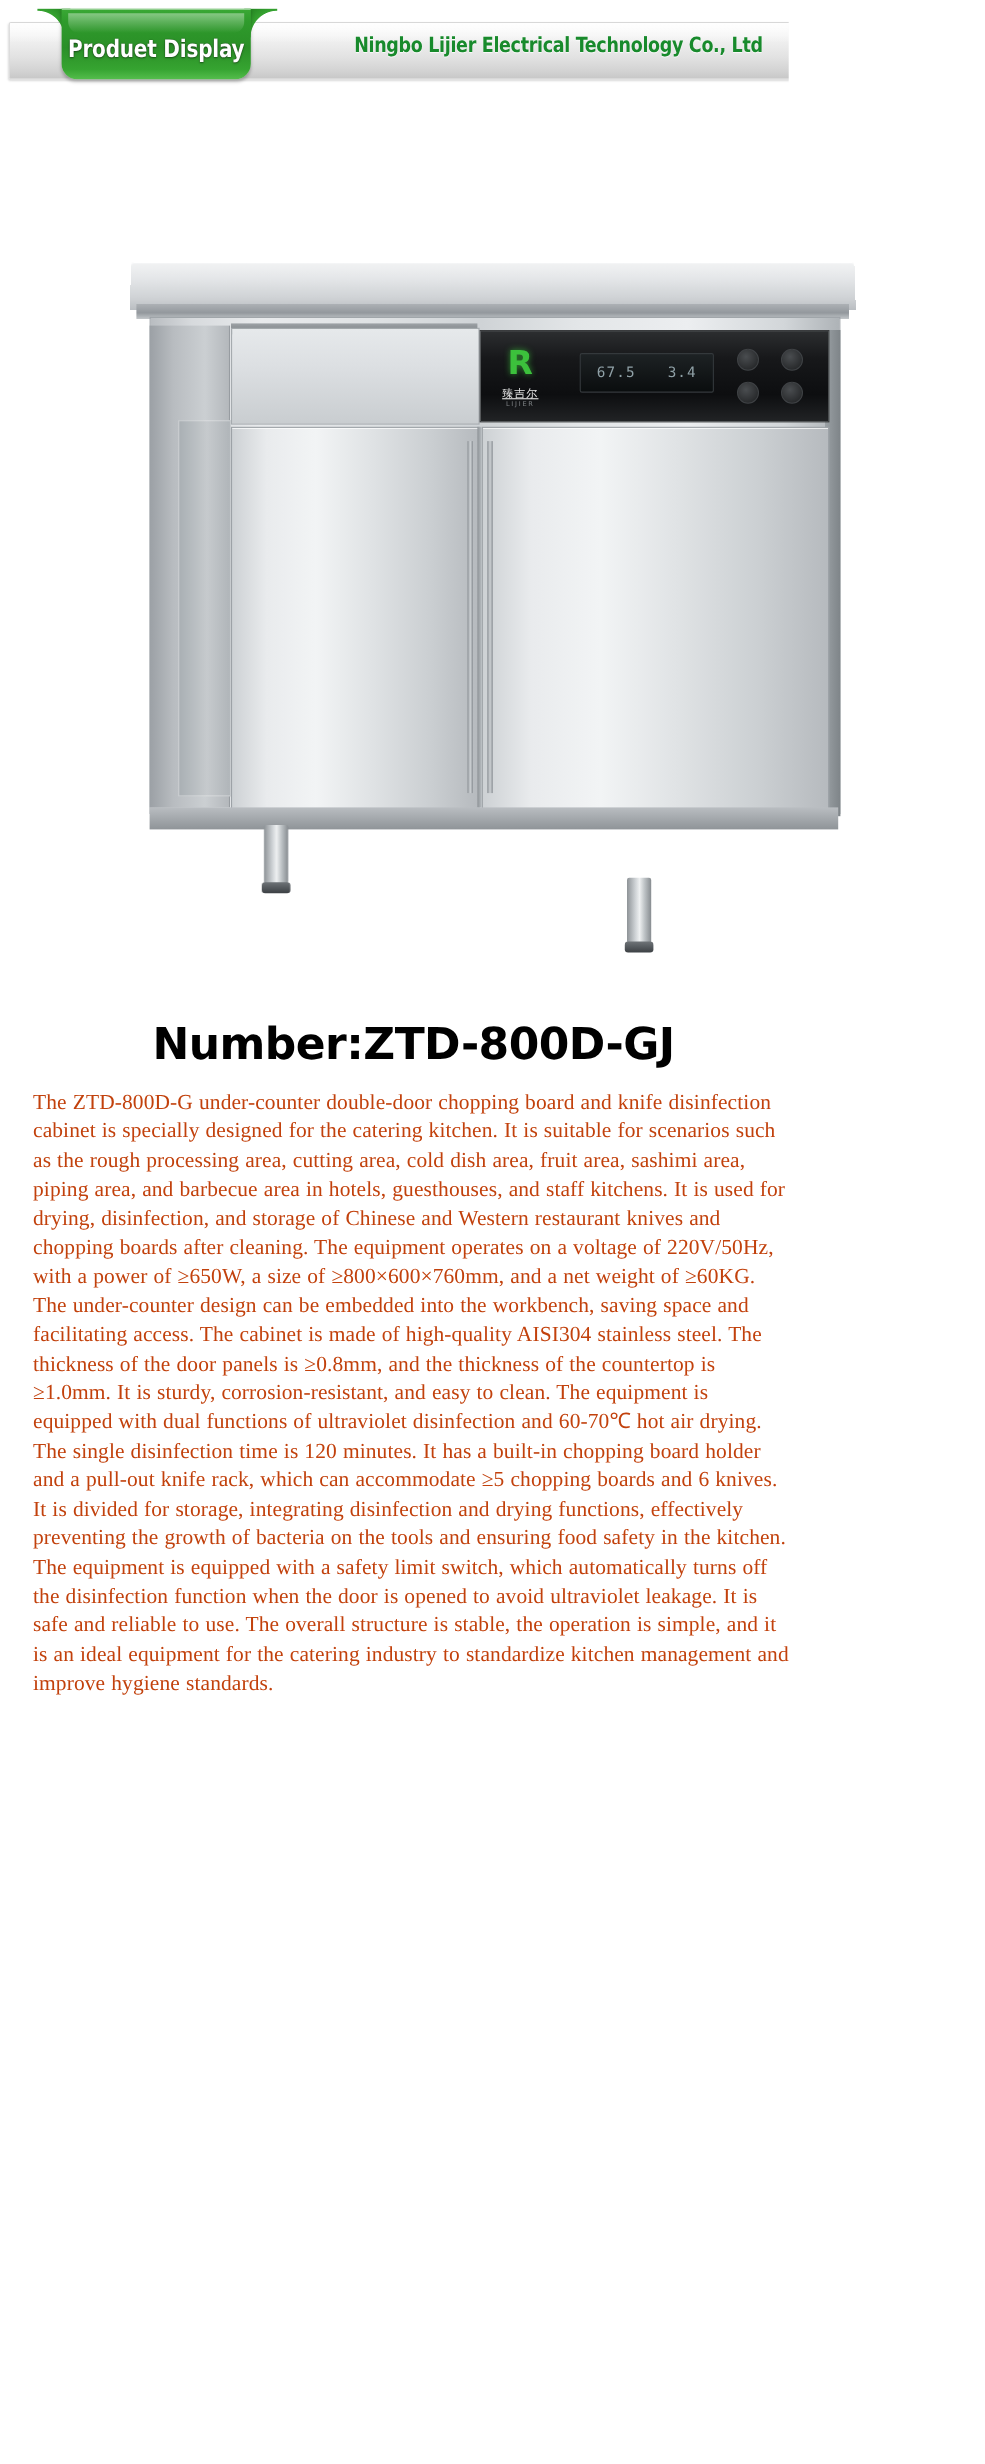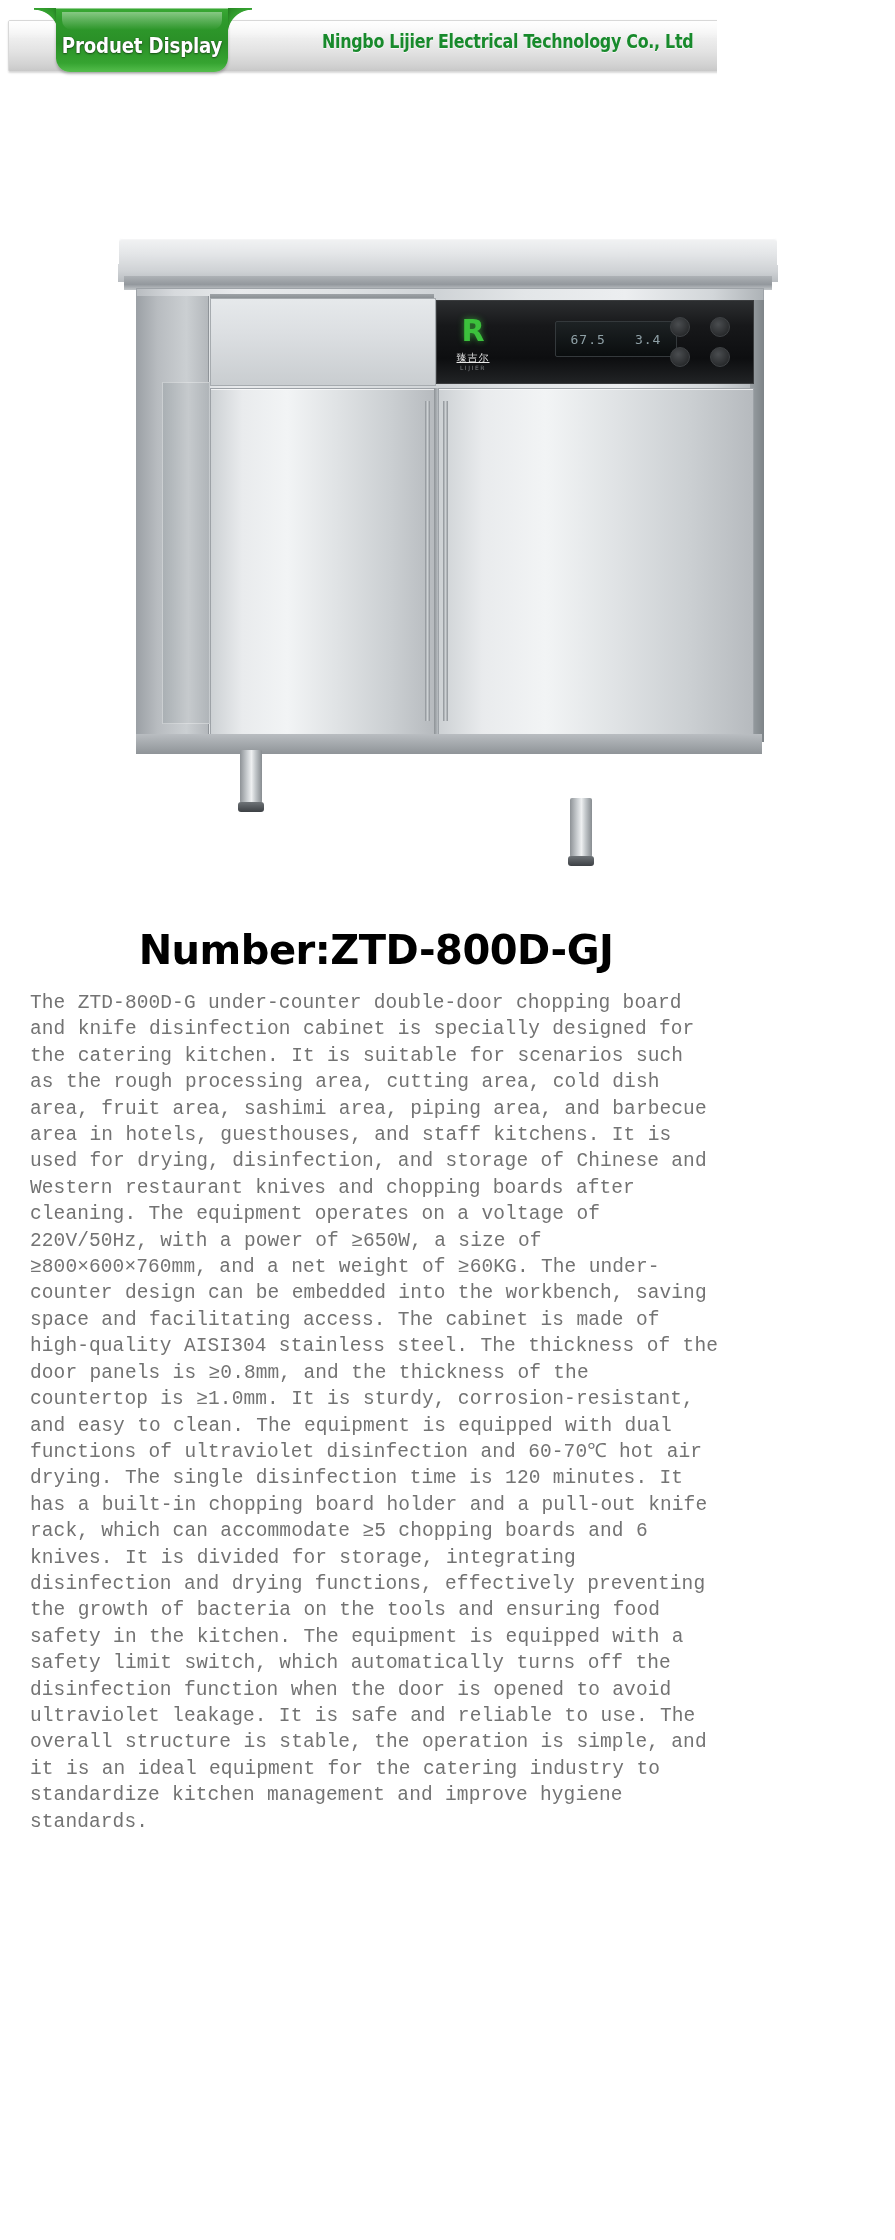--- a/index.html
+++ b/index.html
@@ -155,21 +155,21 @@
     text-align:center;color:#7f8386;font-size:6px;letter-spacing:1.6px;
     font-family:"DejaVu Sans","Liberation Sans",sans-serif;
   }
   .lcd{
     position:absolute;left:90px;top:20px;width:120px;height:34px;
     background:linear-gradient(to bottom,#1d2224,#0a0d0e);
     border:1px solid #34393c;border-radius:2px;
     display:flex;align-items:center;justify-content:space-around;
     color:#8fa0a6;
     font-family:"DejaVu Sans Mono","Liberation Mono",monospace;
-    font-size:13px;letter-spacing:1px;margin-left:28px;
+    font-size:13px;letter-spacing:1px;
   }
   .panel-keys{
     position:absolute;left:226px;top:14px;width:74px;height:54px;
     display:grid;grid-template-columns:1fr 1fr;grid-template-rows:1fr 1fr;
     gap:6px;
   }
   .key{
     background:radial-gradient(circle at 40% 35%,#4a4d50,#2a2c2e 70%,#1a1c1d);
     border:1px solid #3f4245;border-radius:50%;
     width:18px;height:18px;justify-self:center;align-self:center;
@@ -237,24 +237,24 @@
     text-align:center;
     font-family:"DejaVu Sans","Liberation Sans", sans-serif;
     font-weight:bold;
     font-size:40px;
     color:#000000;
     letter-spacing:-.5px;
     margin:0 0 18px 0;
     line-height:1.1;
   }
   .product-desc{
-    font-family:Liberation Mono, monospace;
+    font-family:Liberation Serif, serif;
     font-size:19.5px;
     line-height:26.4px;
-    color:#737373;
+    color:#c2410c;
     font-weight:300;
     letter-spacing:.1px;
     text-align:left;
     margin:0;
     padding-right:4px;
     word-spacing:.5px;
   }
 </style>
 </head>
 <body>

